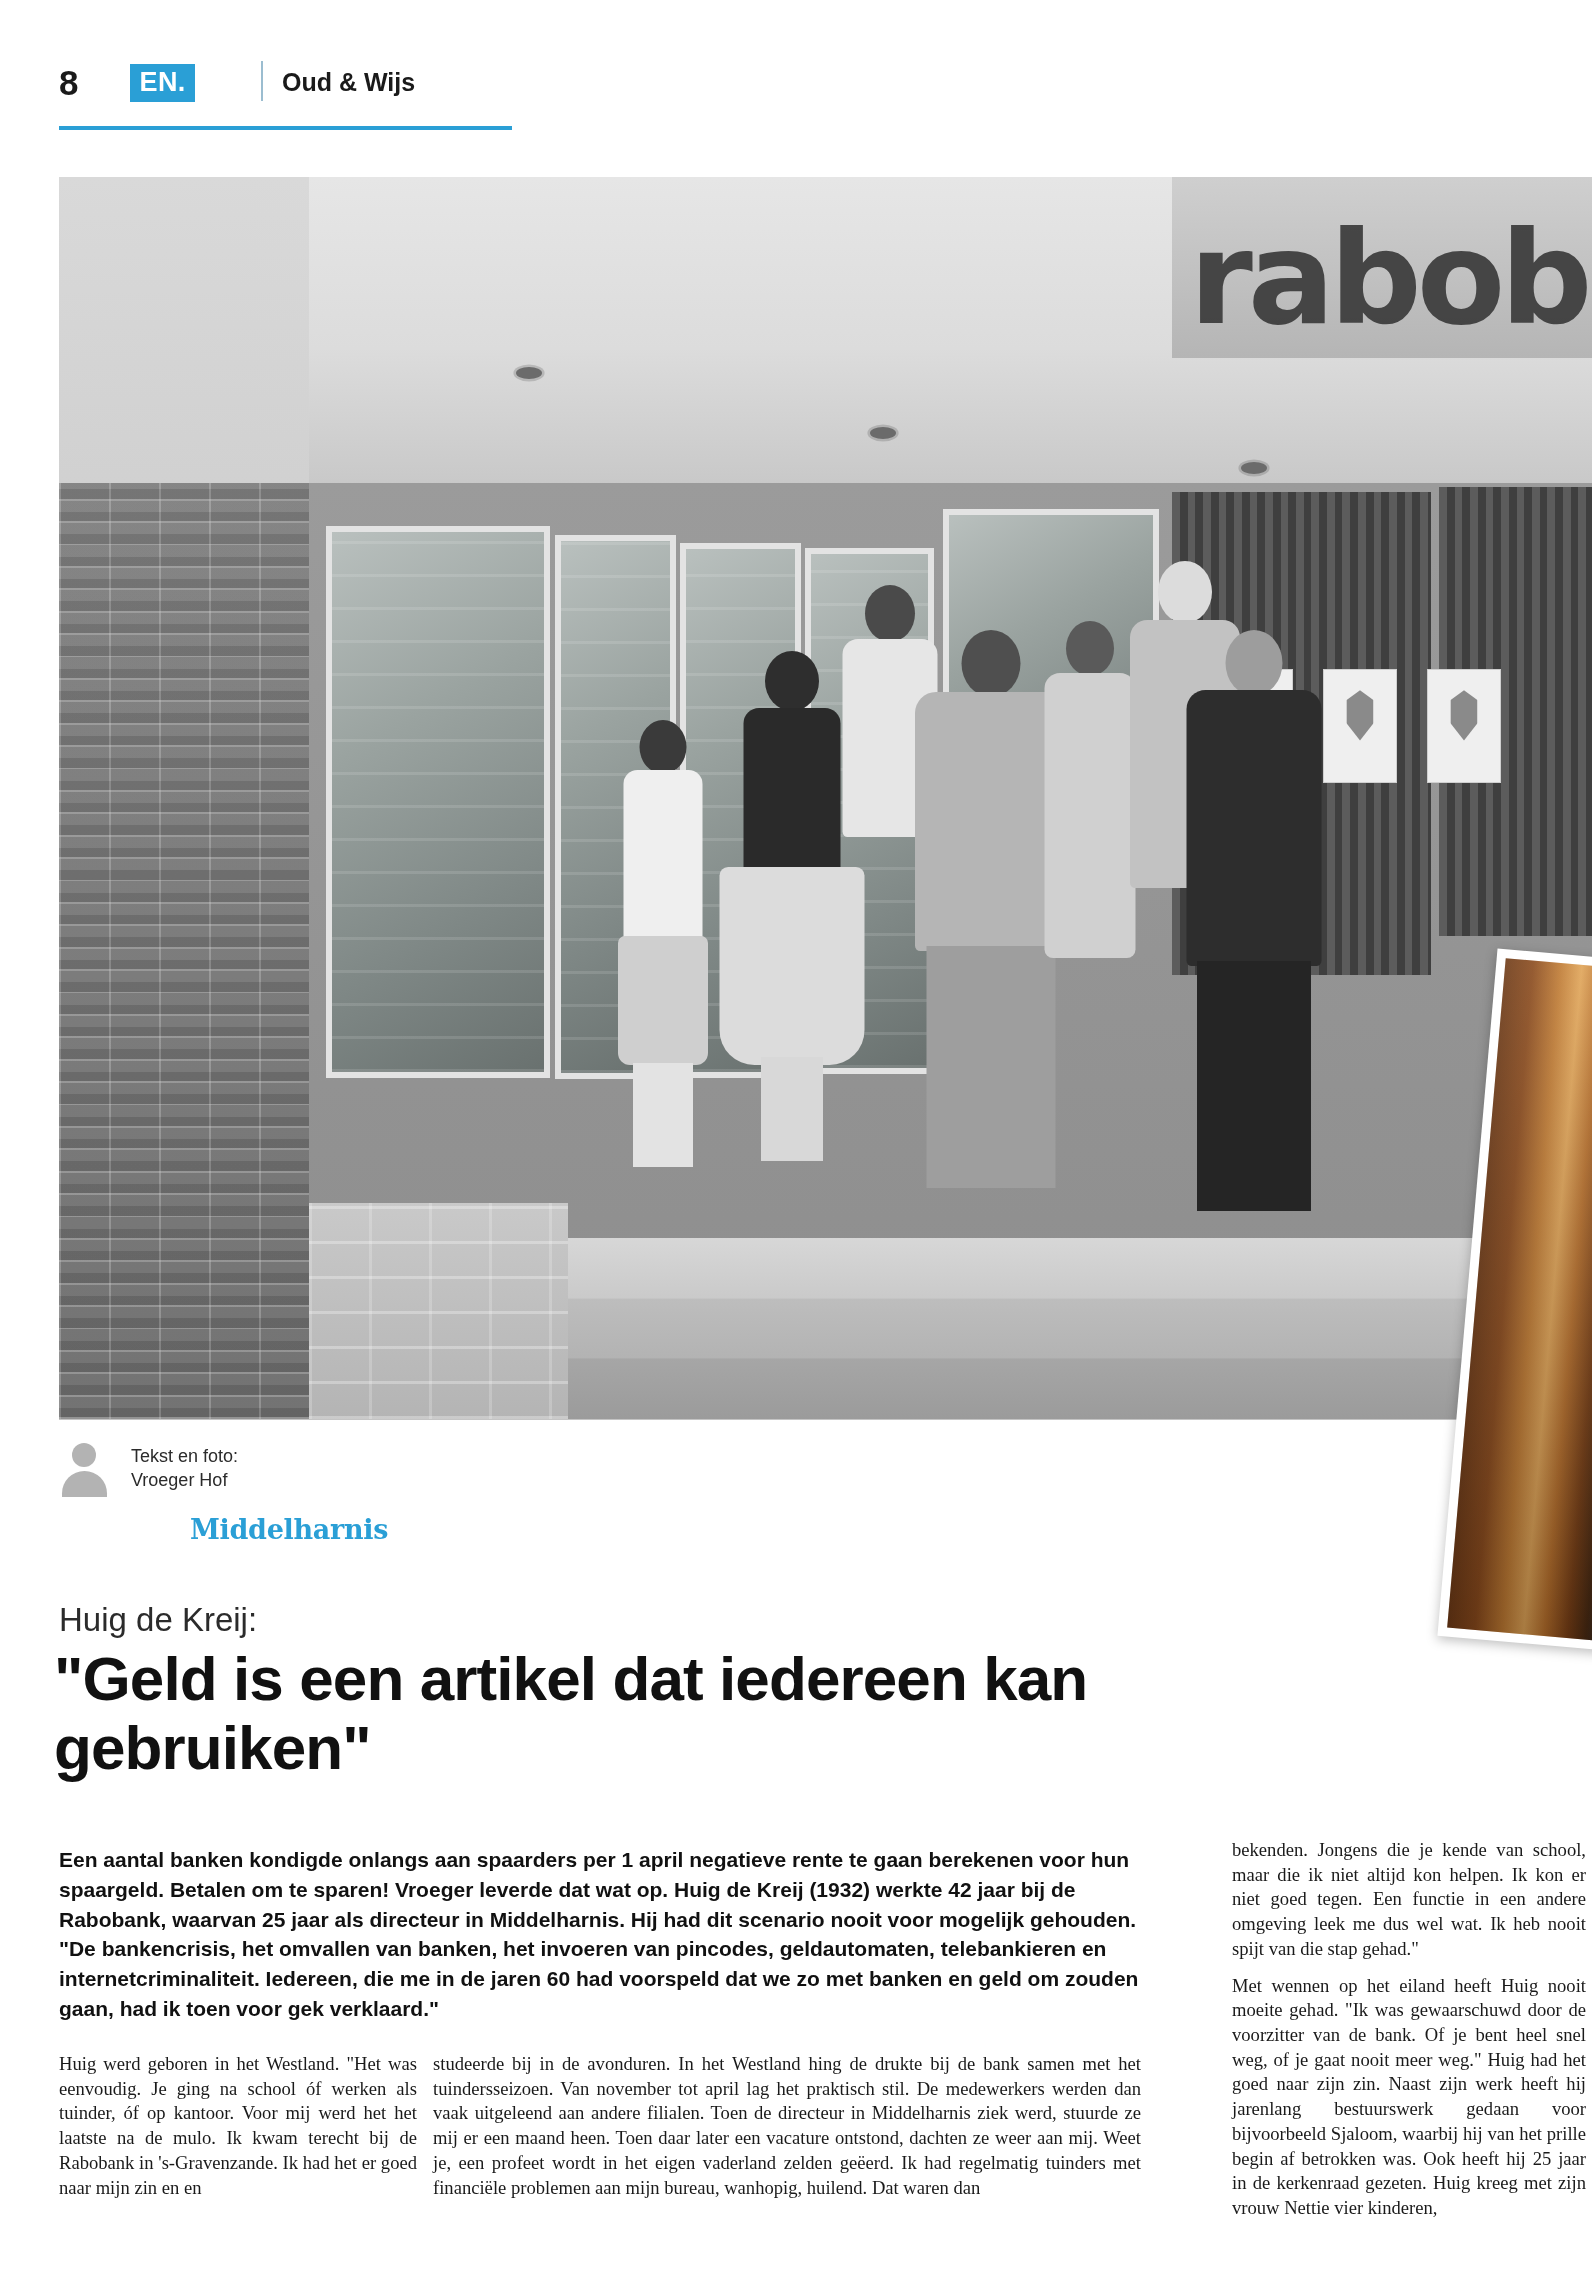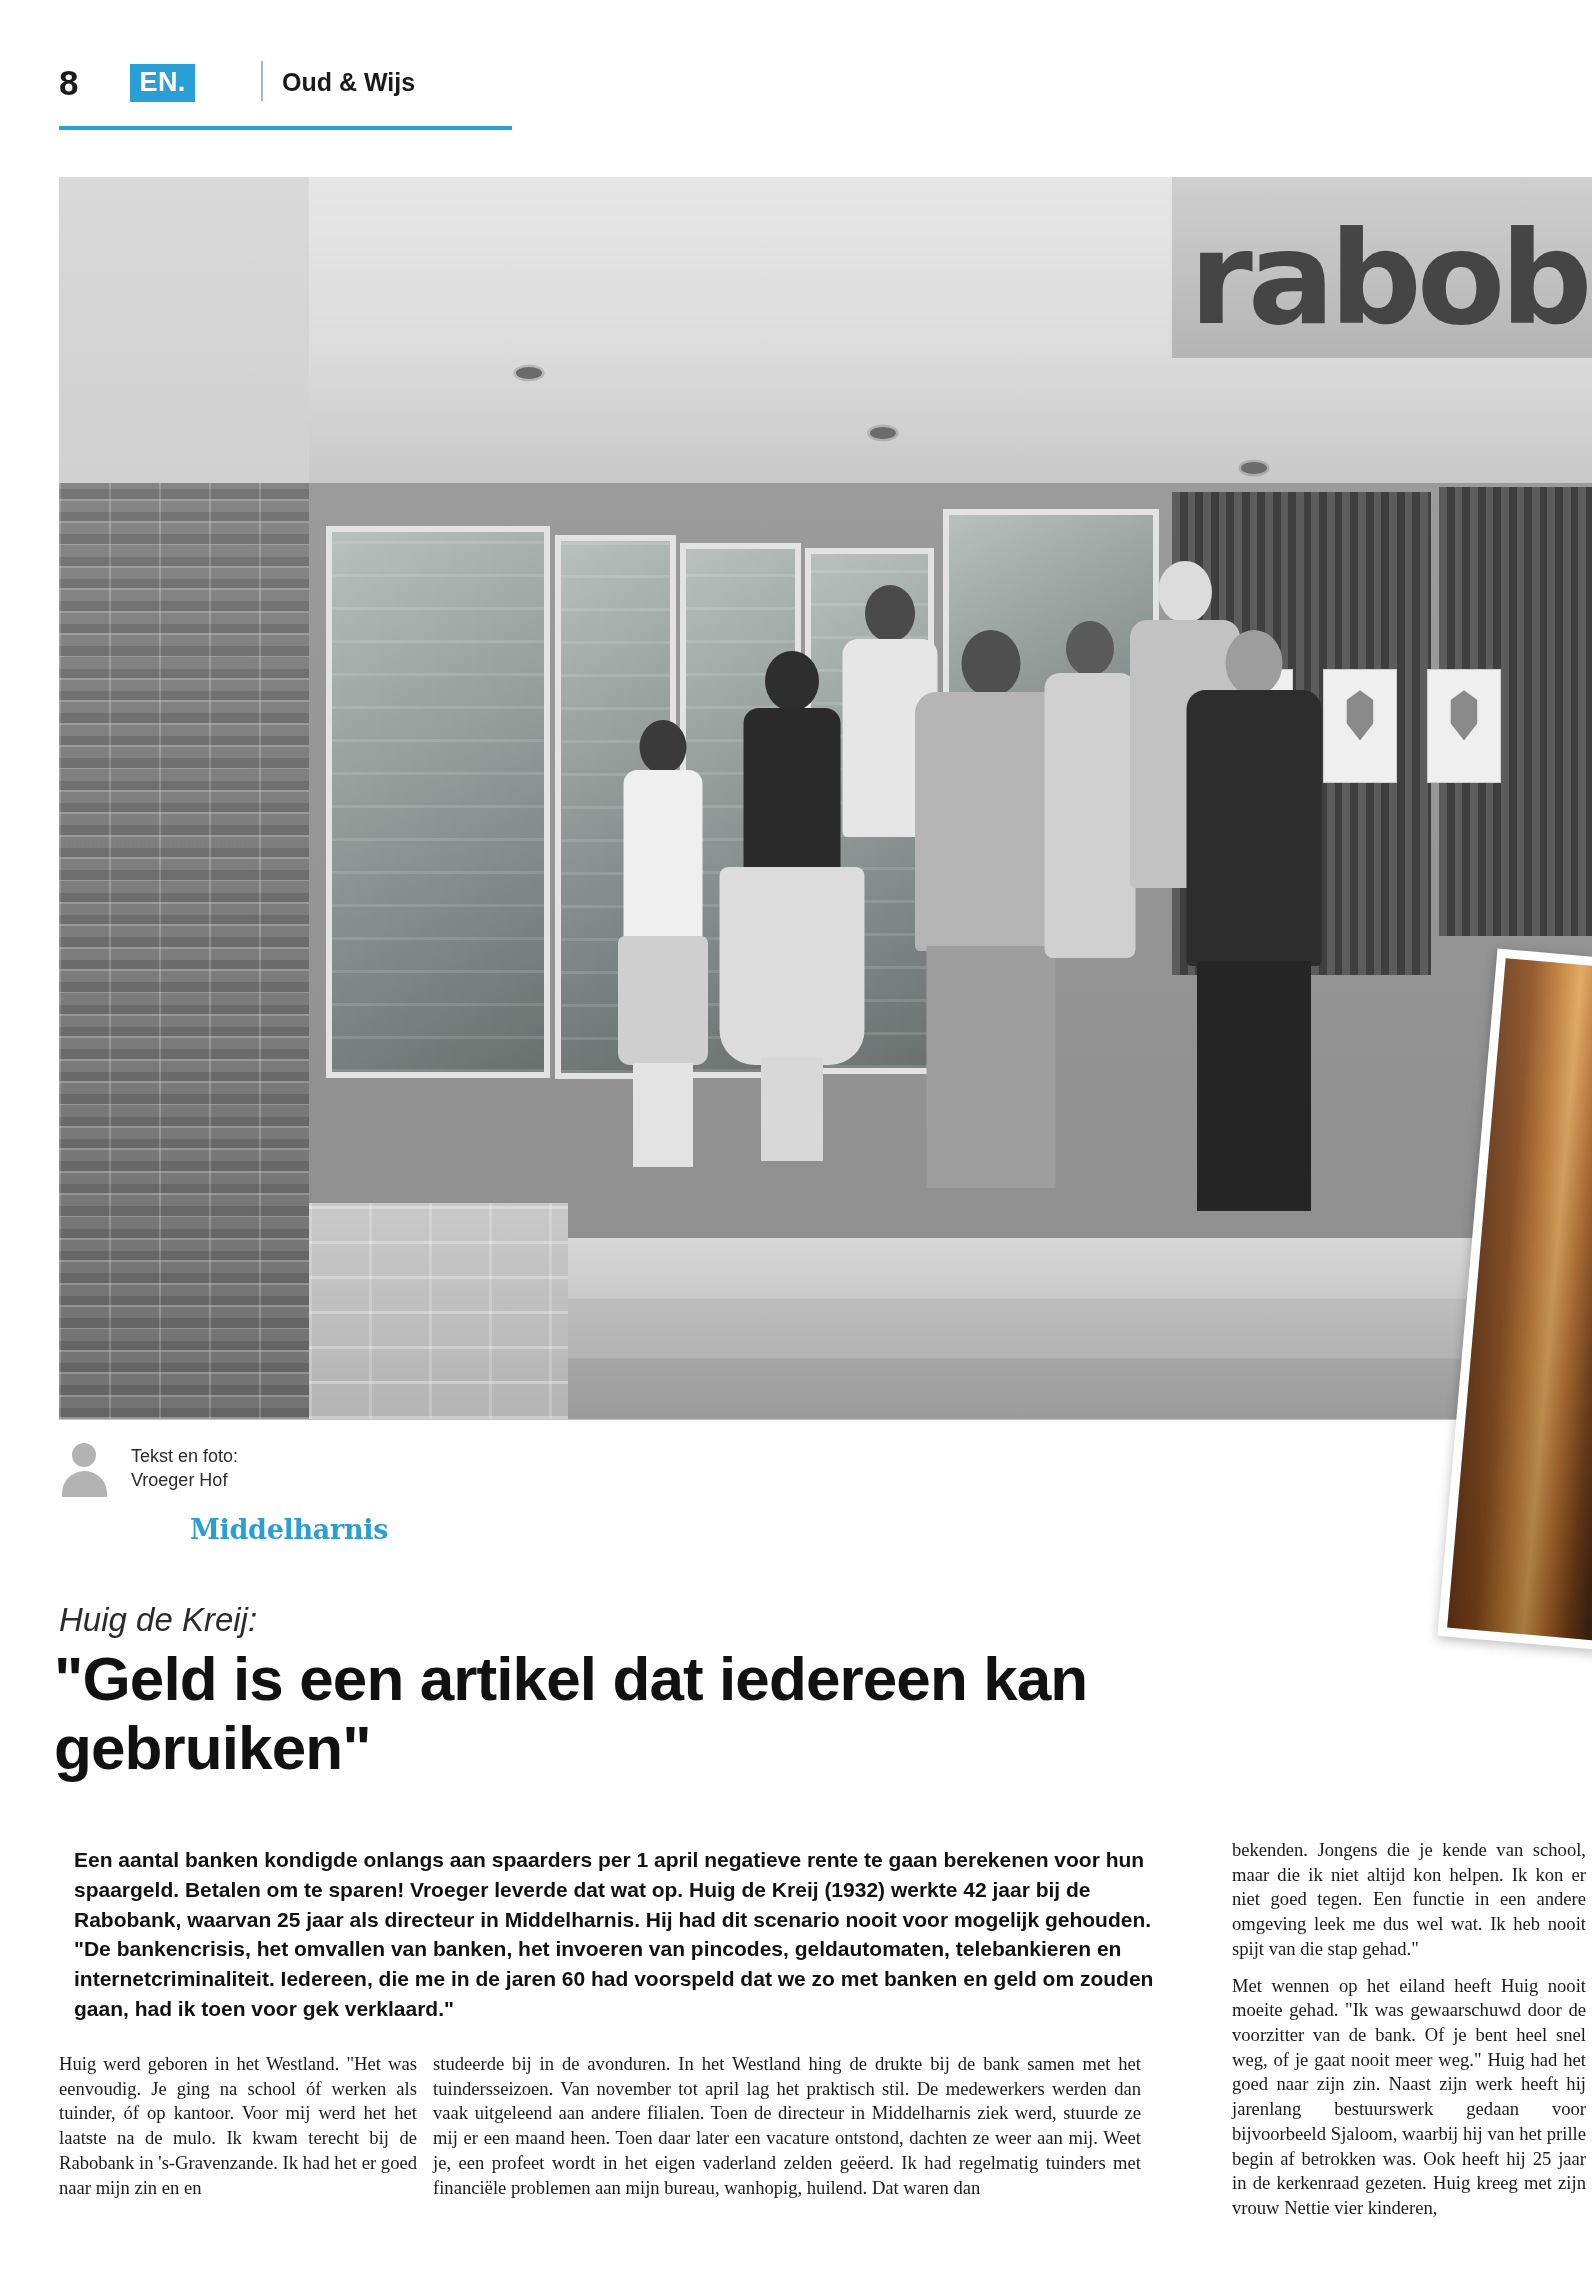--- a/index.html
+++ b/index.html
@@ -265,21 +265,20 @@
     color: #2a9fd6;
     letter-spacing: -0.3px;
   }
 
   
   .kicker {
     position: absolute;
     left: 59px; top: 1601px;
     font-size: 33px;
     color: #2b2b2b;
-    font-style: italic;
   }
   .headline {
     position: absolute;
     left: 54px; top: 1644px;
     width: 1122px;
     font-size: 62px;
     font-weight: bold;
     line-height: 1.12;
     letter-spacing: -0.9px;
     color: #111111;
@@ -287,21 +286,20 @@
 
   
   .lead {
     position: absolute;
     left: 59px; top: 1845px;
     width: 1087px;
     font-size: 21px;
     font-weight: bold;
     line-height: 1.42;
     color: #111111;
-    margin-left: 15px;
   }
 
   
   .col {
     position: absolute;
     font-family: "Liberation Serif", serif;
     font-size: 18.6px;
     line-height: 1.33;
     color: #1a1a1a;
     text-align: justify;

